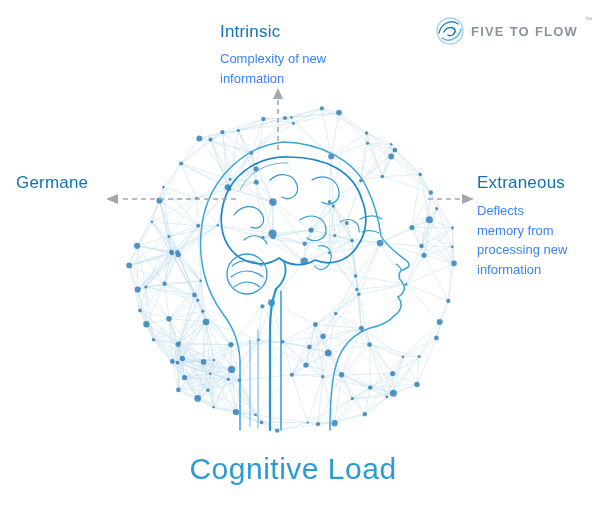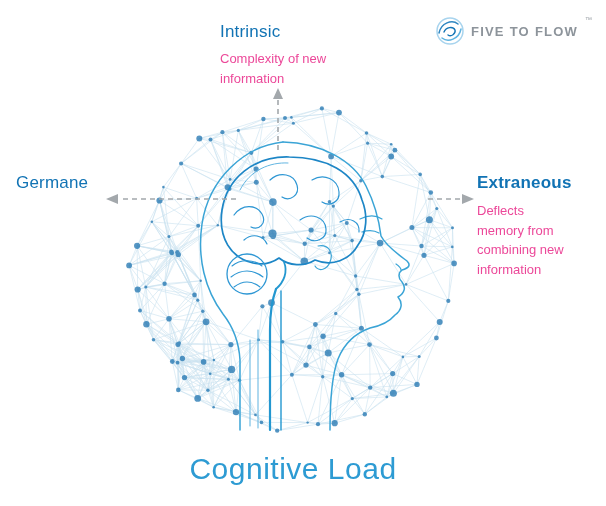--- a/index.html
+++ b/index.html
@@ -5,27 +5,27 @@
   html,body{margin:0;padding:0;background:#ffffff;}
   .canvas{
     position:relative;width:606px;height:506px;background:#ffffff;
     overflow:hidden;font-family:"Liberation Sans",sans-serif;
   }
   .svg-layer{position:absolute;left:0;top:0;}
   .label-heading{
     position:absolute;font-size:17px;color:#1173b4;letter-spacing:.2px;
   }
   .label-desc{
-    position:absolute;font-size:13px;line-height:1.5;color:#ec4899;
+    position:absolute;font-size:13px;line-height:1.5;color:#3b82f6;
   }
   #intrinsic-heading{left:220px;top:22px;}
   #intrinsic-desc{left:220px;top:49px;width:132px;}
   #germane-heading{left:16px;top:173px;}
   #germane-desc{left:22px;top:201px;width:106px;}
-  #extraneous-heading{left:477px;top:173px;font-weight:bold;}
+  #extraneous-heading{left:477px;top:173px;}
   #extraneous-desc{left:477px;top:201px;width:94px;}
   .title{
     position:absolute;left:-10px;top:452px;width:606px;text-align:center;
     font-size:30px;color:#2d9bd3;letter-spacing:.5px;
   }
   .logo{
     position:absolute;top:16px;right:14px;display:flex;align-items:center;gap:6px;
   }
   .logo-text{
     display:flex;align-items:baseline;gap:5px;
@@ -932,21 +932,21 @@
       <polygon points="474,199 462,194 462,204"></polygon>
     </g>
   </svg>
 
   <div class="label-heading" id="intrinsic-heading">Intrinsic</div>
   <div class="label-desc" id="intrinsic-desc">Complexity of new information</div>
 
   <div class="label-heading" id="germane-heading">Germane</div>
 
   <div class="label-heading" id="extraneous-heading">Extraneous</div>
-  <div class="label-desc" id="extraneous-desc">Deflects memory from combining new information</div>
+  <div class="label-desc" id="extraneous-desc">Deflects memory from processing new information</div>
 
   <div class="logo">
     <svg width="30" height="30" viewBox="-15 -15 30 30">
       <circle r="13" fill="none" stroke="#a8d4ee" stroke-width="1.5"></circle>
       <path d="M -11,2 C -9,-8 2,-12 8,-7" stroke="#2e86c1" fill="none" stroke-width="1.5" stroke-linecap="round"></path>
       <path d="M 11,-2 C 9,8 -2,12 -8,7" stroke="#5fb3e0" fill="none" stroke-width="1.5" stroke-linecap="round"></path>
       <path d="M -6,1 C -4,-4 3,-5 5,-1 C 6,3 1,6 -2,4" stroke="#1374b5" fill="none" stroke-width="1.4" stroke-linecap="round"></path>
     </svg>
     <div class="logo-text">
       <span>FIVE</span>

